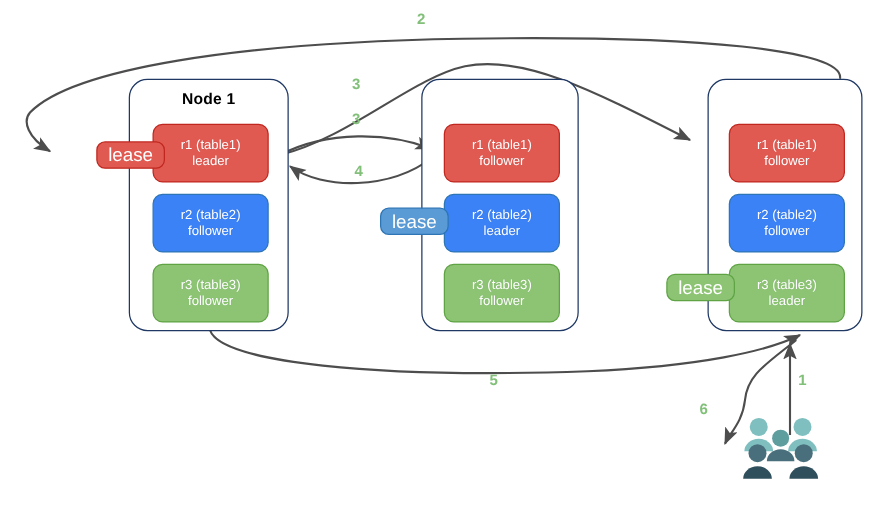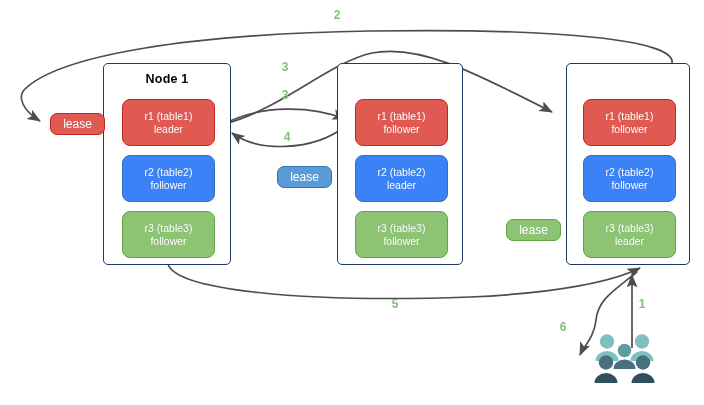--- a/index.html
+++ b/index.html
@@ -21,21 +21,21 @@
     position: absolute;
     left: 0;
     top: 0;
     width: 704px;
     height: 405px;
     pointer-events: none;
   }
   .node-box {
     position: absolute;
     border: 1.4px solid #1f3864;
-    border-radius: 5px;
+    border-radius: 15px;
     background: #ffffff;
     box-sizing: border-box;
   }
   .node-title {
     position: absolute;
     left: 0;
     right: 0;
     top: 8px;
     text-align: center;
     font-size: 12.5px;
@@ -65,23 +65,24 @@
   .rep-green { background: #8cc474; border-color: #5fa344; }
 
   .lease {
     position: absolute;
     border-radius: 7px;
     box-sizing: border-box;
     display: flex;
     align-items: center;
     justify-content: center;
     color: #ffffff;
-    font-size: 12px;
+    font-size: 15px;
     border-width: 1.3px;
     border-style: solid;
+    margin-left: 27px;
   }
   .lease-red   { background: #e05a52; border-color: #c0271f; }
   .lease-blue  { background: #5b9bd5; border-color: #2e75b6; }
   .lease-green { background: #8cc474; border-color: #5fa344; }
 
   .step-label {
     position: absolute;
     color: #82c07a;
     font-size: 12px;
     font-weight: bold;

